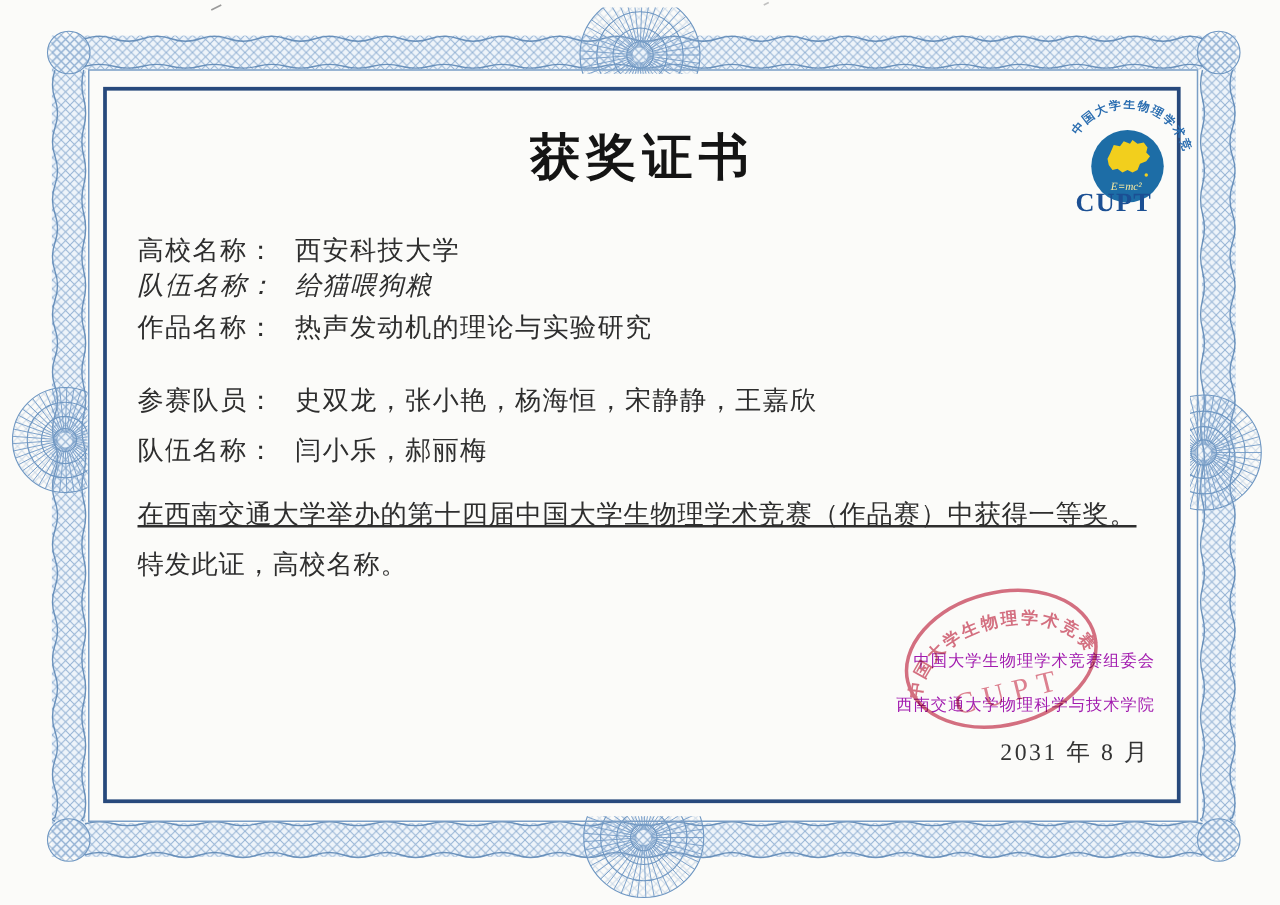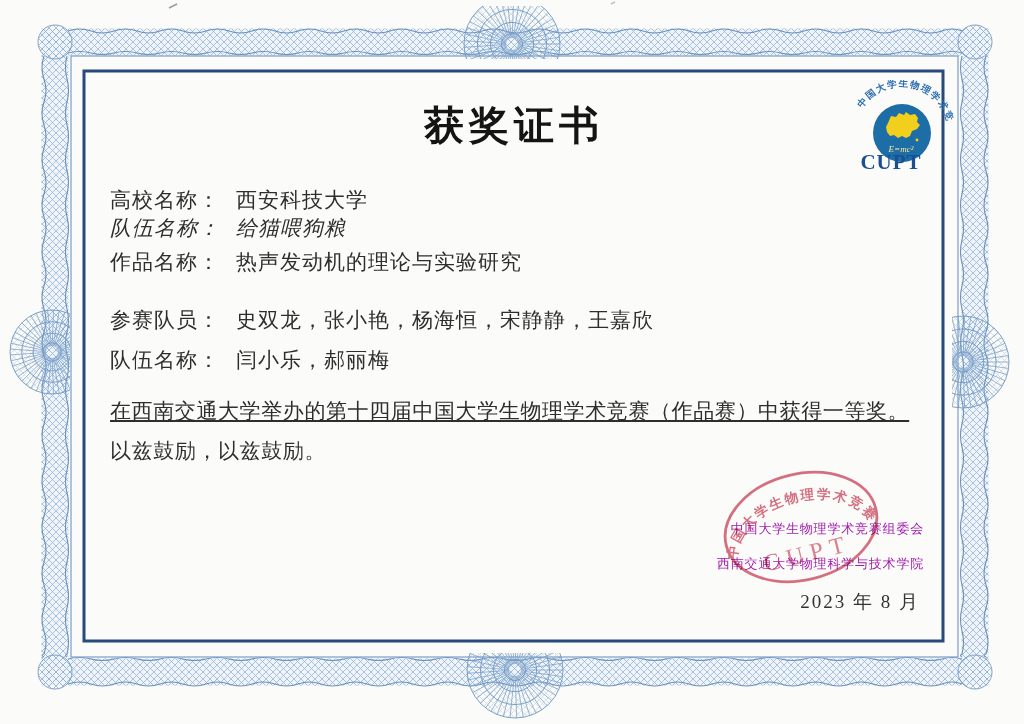--- a/index.html
+++ b/index.html
@@ -323,25 +323,25 @@
   <span>作品名称：</span><span class="val">热声发动机的理论与实验研究</span>
 </div>
 <div class="abs field-row" style="top:306px;">
   <span>参赛队员：</span><span class="val">史双龙，张小艳，杨海恒，宋静静，王嘉欣</span>
 </div>
 <div class="abs field-row" style="top:346px;">
   <span>队伍名称：</span><span class="val">闫小乐，郝丽梅</span>
 </div>
 
 <div class="abs body-line" style="top:397px;text-decoration:underline;">在西南交通大学举办的第十四届中国大学生物理学术竞赛（作品赛）中获得一等奖。</div>
-<div class="abs body-line" style="top:437px;">以兹鼓励，以兹鼓励。</div>
+<div class="abs body-line" style="top:437px;">特发此证，高校名称。</div>
 
 <div class="abs sig-line" style="top:520px;">中国大学生物理学术竞赛组委会</div>
 <div class="abs sig-line" style="top:555px;">西南交通大学物理科学与技术学院</div>
-<div class="abs sig-date" style="top:589px;">2023 年 8 月</div>
+<div class="abs sig-date" style="top:589px;">2031 年 8 月</div>
 
 <svg class="abs stamp-wrap" width="210" height="150" viewBox="700 455 210 150">
   <defs>
     <path id="stampArc" d="M731 547 A 70 47 0 1 1 871 549" fill="none"></path>
   </defs>
   <g transform="rotate(-14 801 527)">
     <ellipse cx="801" cy="527" rx="77" ry="53" fill="none" stroke="#cf5268" stroke-width="2.8"></ellipse>
     <text font-size="13.5" fill="#cf5268" letter-spacing="2.2" font-weight="bold">
       <textPath href="#stampArc" startOffset="4">中国大学生物理学术竞赛</textPath>
     </text>

